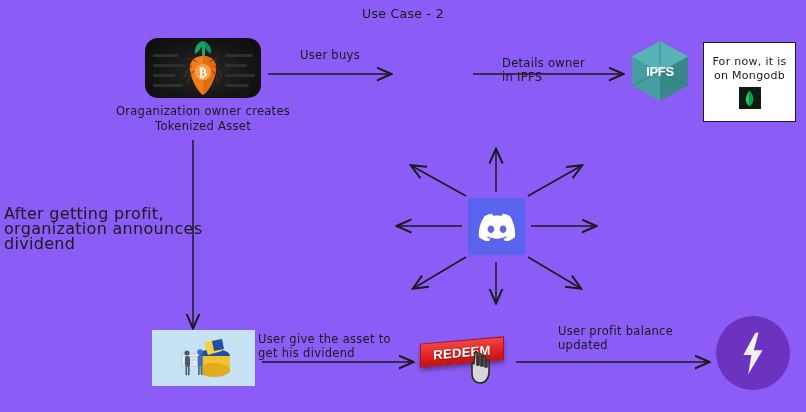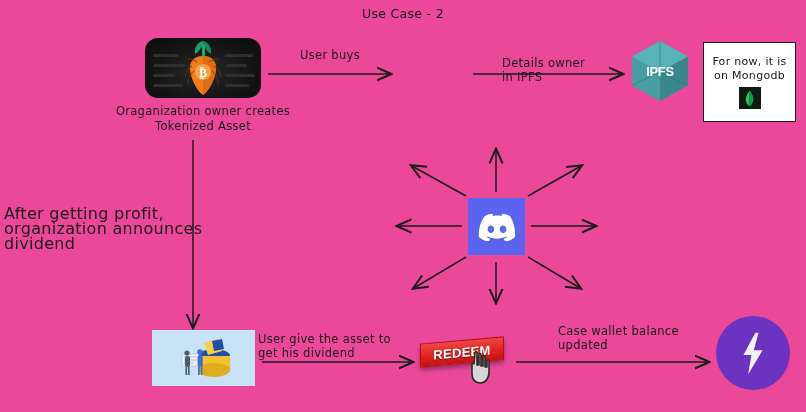--- a/index.html
+++ b/index.html
@@ -7,21 +7,21 @@
     padding: 0;
     background: #ffffff;
   }
   body {
     font-family: "DejaVu Sans", sans-serif;
   }
   #canvas {
     position: relative;
     width: 806px;
     height: 412px;
-    background: #ec4899;
+    background: #8b5cf6;
     overflow: hidden;
   }
   .hand {
     font-family: "DejaVu Sans", sans-serif;
     color: #1a1a1a;
     letter-spacing: 0.3px;
     font-weight: 400;
   }
   .abs { position: absolute; }
 
@@ -343,21 +343,21 @@
         <circle cx="48" cy="22" r="2.8"></circle>
         <rect x="45.6" y="25" width="5.2" height="12" rx="2"></rect>
         <rect x="46" y="37" width="1.7" height="8"></rect>
         <rect x="48.8" y="37" width="1.7" height="8"></rect>
       </g>
     </svg>
   </div>
 
   <div class="abs hand edge-label" style="left:258px; top:332px;">User give the asset to
 get his dividend</div>
-  <div class="abs hand edge-label" style="left:558px; top:324px;">Case wallet balance
+  <div class="abs hand edge-label" style="left:558px; top:324px;">User profit balance
 updated</div>
 
   <div class="abs" id="redeem-button">
     <div id="redeem-face">
       <span id="redeem-label">REDEEM</span>
     </div>
     <svg id="hand-cursor" viewBox="0 0 34 38">
       <path d="M11,5 C11,3 13,3 13,5 L13,17 L15,17 L15,7 C15,5 17,5 17,7 L17,18 L19,18 L19,9 C19,7.2 21,7.2 21,9 L21,19 L23,19 L23,13 C23,11.4 25,11.4 25,13 L25,24 C25,31 21,35 16,35 C11,35 8,31 8,26 L8,16 C8,14.4 10,14.4 10,16 Z" fill="#d7d7d7" stroke="#2b2b2b" stroke-width="1.6" stroke-linejoin="round"></path>
     </svg>
   </div>

